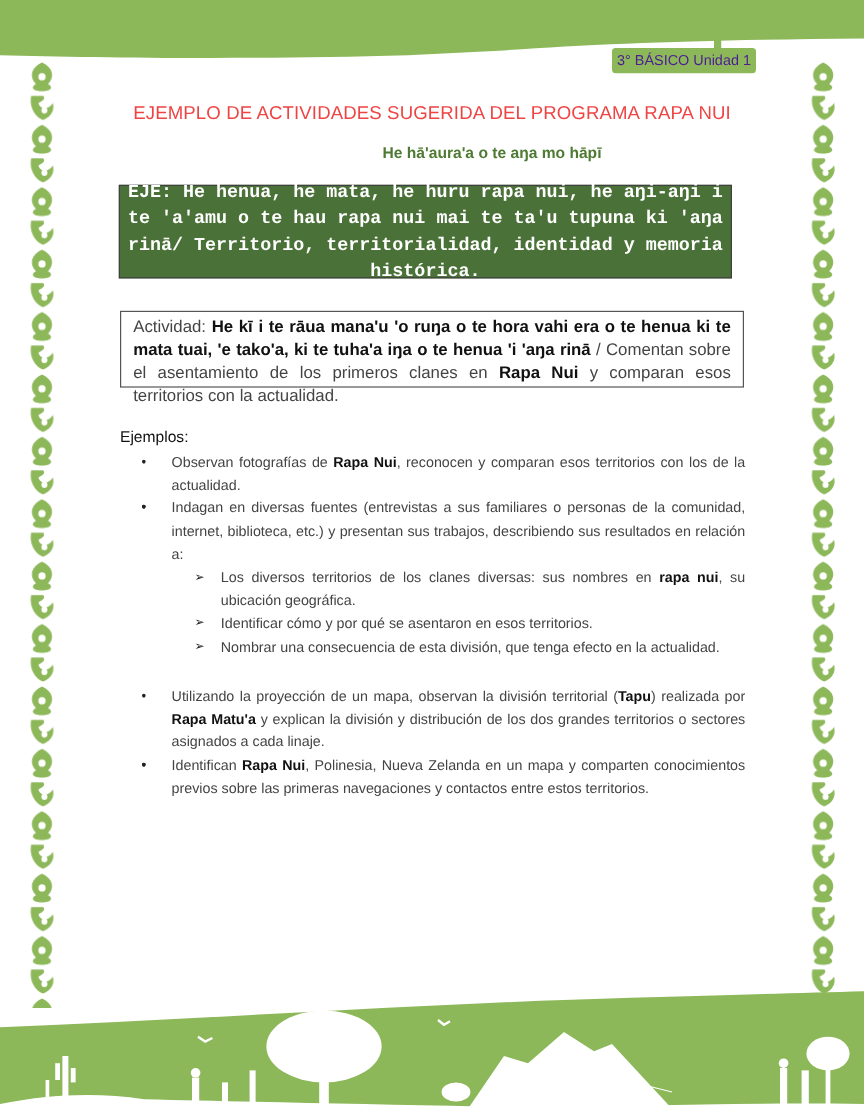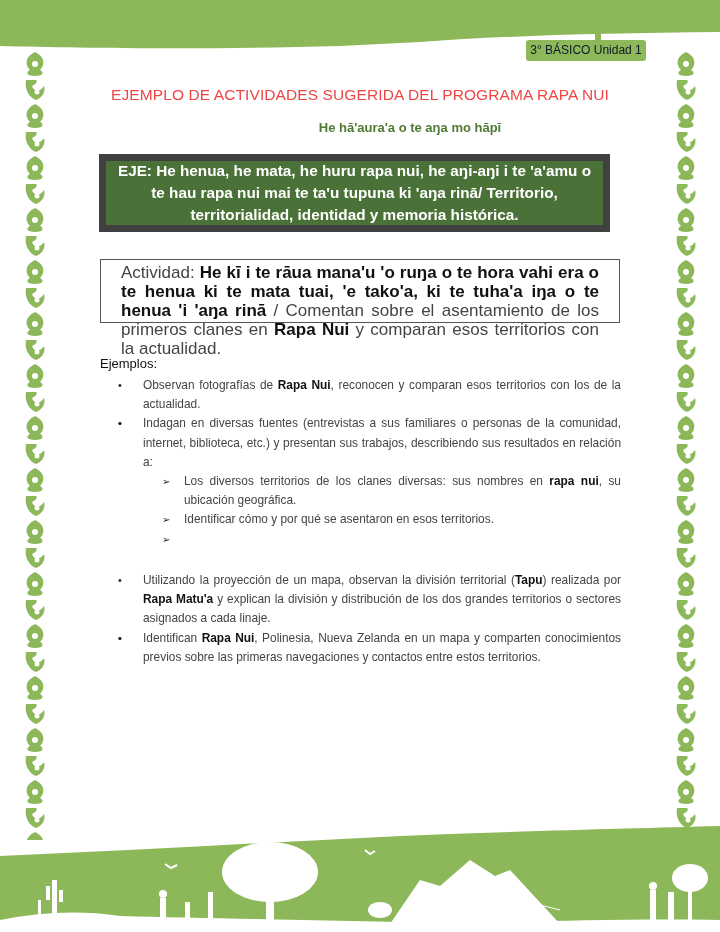--- a/index.html
+++ b/index.html
@@ -5,46 +5,46 @@
     html, body { margin: 0; padding: 0; }
     body {
       width: 720px; height: 932px; position: relative; overflow: hidden;
       background: #ffffff;
       font-family: "Liberation Sans", "DejaVu Sans", sans-serif;
       color: #333;
     }
     .top-band { position: absolute; left: 0; top: 0; width: 720px; height: 50px; }
     .unit-badge {
       position: absolute; left: 510px; top: 40px; width: 120px; height: 21px;
-      background: #8db85a; color: #0f172a; font-size: 12px; line-height: 21px;
-      text-align: center; border-radius: 3px; margin-left: 16px;
+      background: #8db85a; color: #4c1d95; font-size: 12px; line-height: 21px;
+      text-align: center; border-radius: 3px;
     }
     .badge-stem { position: absolute; left: 595px; top: 28px; width: 6px; height: 14px; background: #8db85a; }
     .border-strip { position: absolute; top: 50px; width: 26px; height: 790px; }
     .border-left { left: 22px; }
     .border-right { left: 673px; }
     .program-title {
       position: absolute; left: 0; width: 720px; top: 86px; text-align: center;
       font-size: 15.5px; color: #ef4444; letter-spacing: 0.1px;
     }
     .program-subtitle {
       position: absolute; left: 210px; width: 400px; top: 120px; text-align: center;
       font-size: 13px; font-weight: bold; color: #4f7a33;
     }
     .eje-box {
       position: absolute; left: 99px; top: 154px; width: 511px; height: 78px;
-      background: #4a7137; color: #fff; border: 7px solid #404040;
-      font-family: Liberation Sans, sans-serif; font-weight: bold;
+      background: #4a7137; color: #fff; border: 1px solid #404040;
+      font-family: Liberation Mono, monospace; font-weight: bold;
       font-size: 15.3px; line-height: 22px; text-align: center;
       display: flex; align-items: center; justify-content: center; padding: 0 4px; box-sizing: border-box;
     }
     .activity-box {
       position: absolute; left: 100px; top: 259px; width: 520px; height: 64px;
-      border: 1.5px solid #555; box-sizing: border-box; padding: 3px 20px;
-      font-size: 17px; line-height: 19px; color: #444; text-align: justify;
+      border: 1.5px solid #555; box-sizing: border-box; padding: 3px 10px;
+      font-size: 14px; line-height: 19px; color: #444; text-align: justify;
     }
     .activity-box b { color: #111; }
     .examples-title {
       position: absolute; left: 100px; top: 356px; font-size: 13px; color: #111;
     }
     .list { position: absolute; left: 100px; width: 521px; font-size: 11.9px; line-height: 19.2px; color: #444; }
     .list b { color: #111; }
     .item { position: relative; padding-left: 43px; text-align: justify; }
     .item .bullet { position: absolute; left: 18px; top: 0; font-size: 11px; color: #222; }
     .sub { position: relative; padding-left: 84px; text-align: justify; }
@@ -106,20 +106,21 @@
   <div class="sub">
     <span class="arrow">➢</span>
     <span>Los diversos territorios de los clanes diversas: sus nombres en </span><b>rapa nui</b><span>, su ubicación geográfica.</span>
   </div>
   <div class="sub">
     <span class="arrow">➢</span>
     <span>Identificar cómo y por qué se asentaron en esos territorios.</span>
   </div>
   <div class="sub">
     <span class="arrow">➢</span>
+    <span>Nombrar una consecuencia de esta división, que tenga efecto en la actualidad.</span>
   </div>
 </div>
 
 <div class="list list2">
   <div class="item">
     <span class="bullet">•</span>
     <span>Utilizando la proyección de un mapa, observan la división territorial (</span><b>Tapu</b><span>) realizada por </span><b>Rapa Matu'a</b><span> y explican la división y distribución de los dos grandes territorios o sectores asignados a cada linaje.</span>
   </div>
   <div class="item">
     <span class="bullet">•</span>

